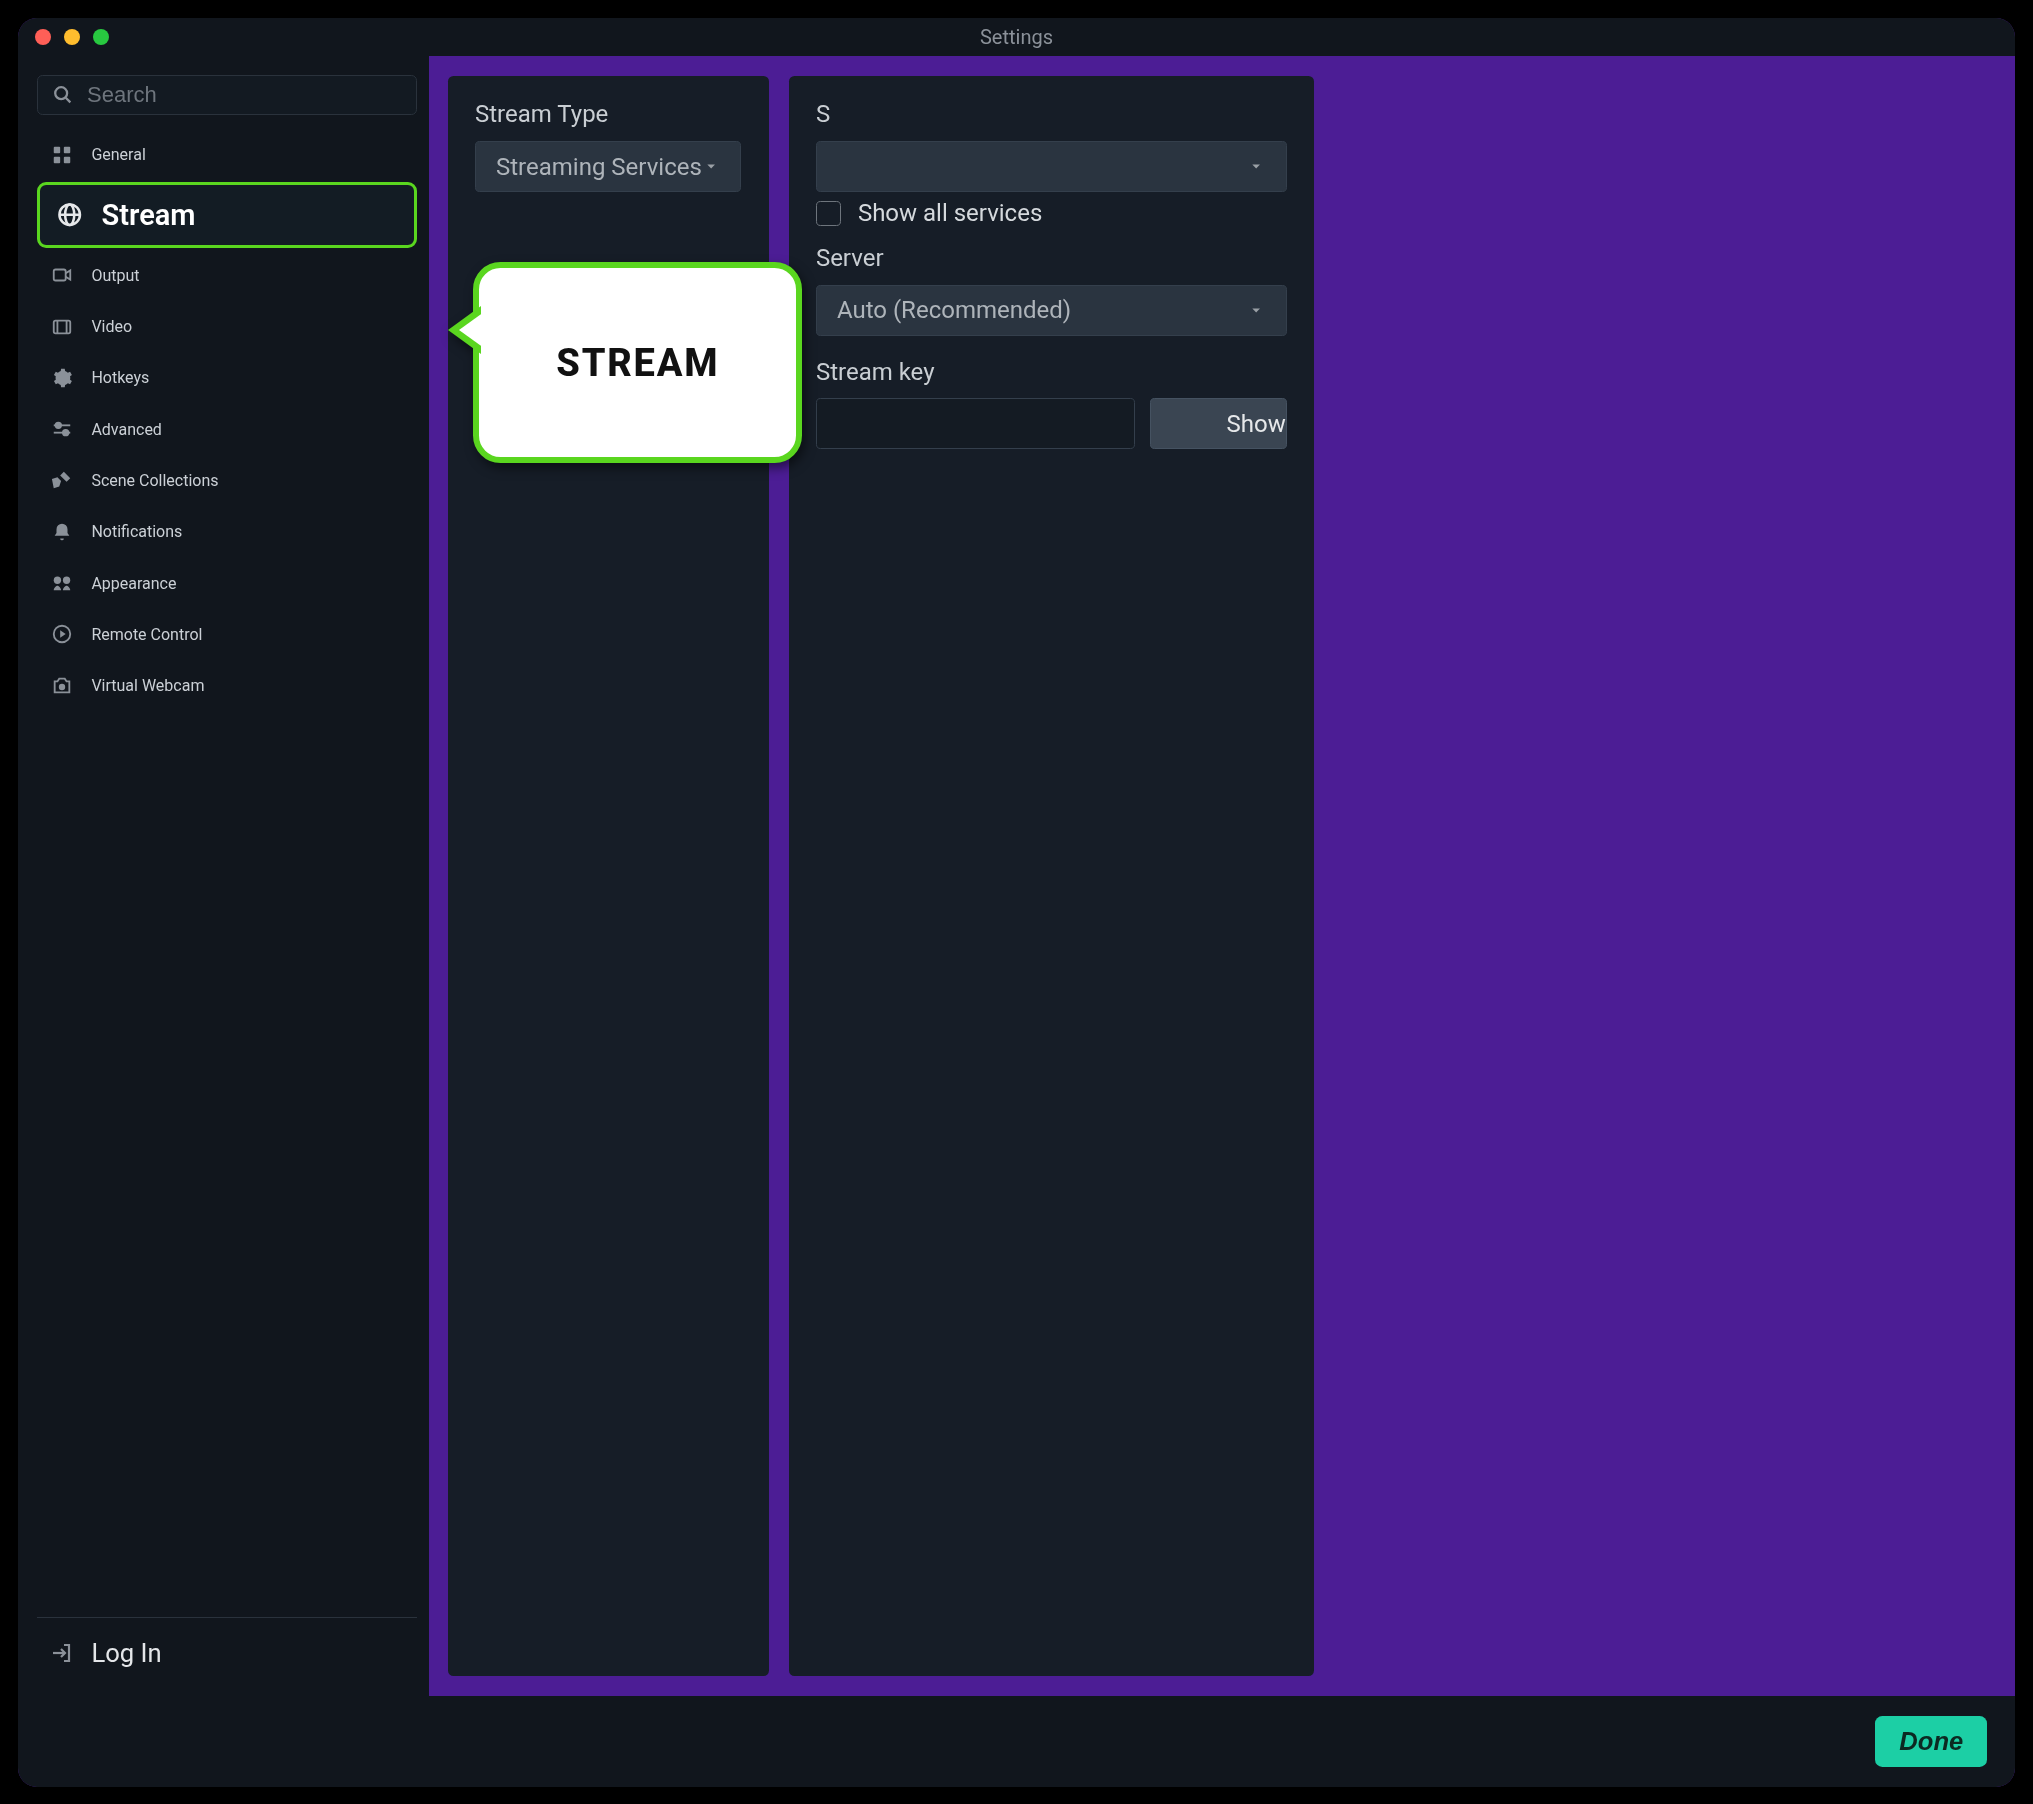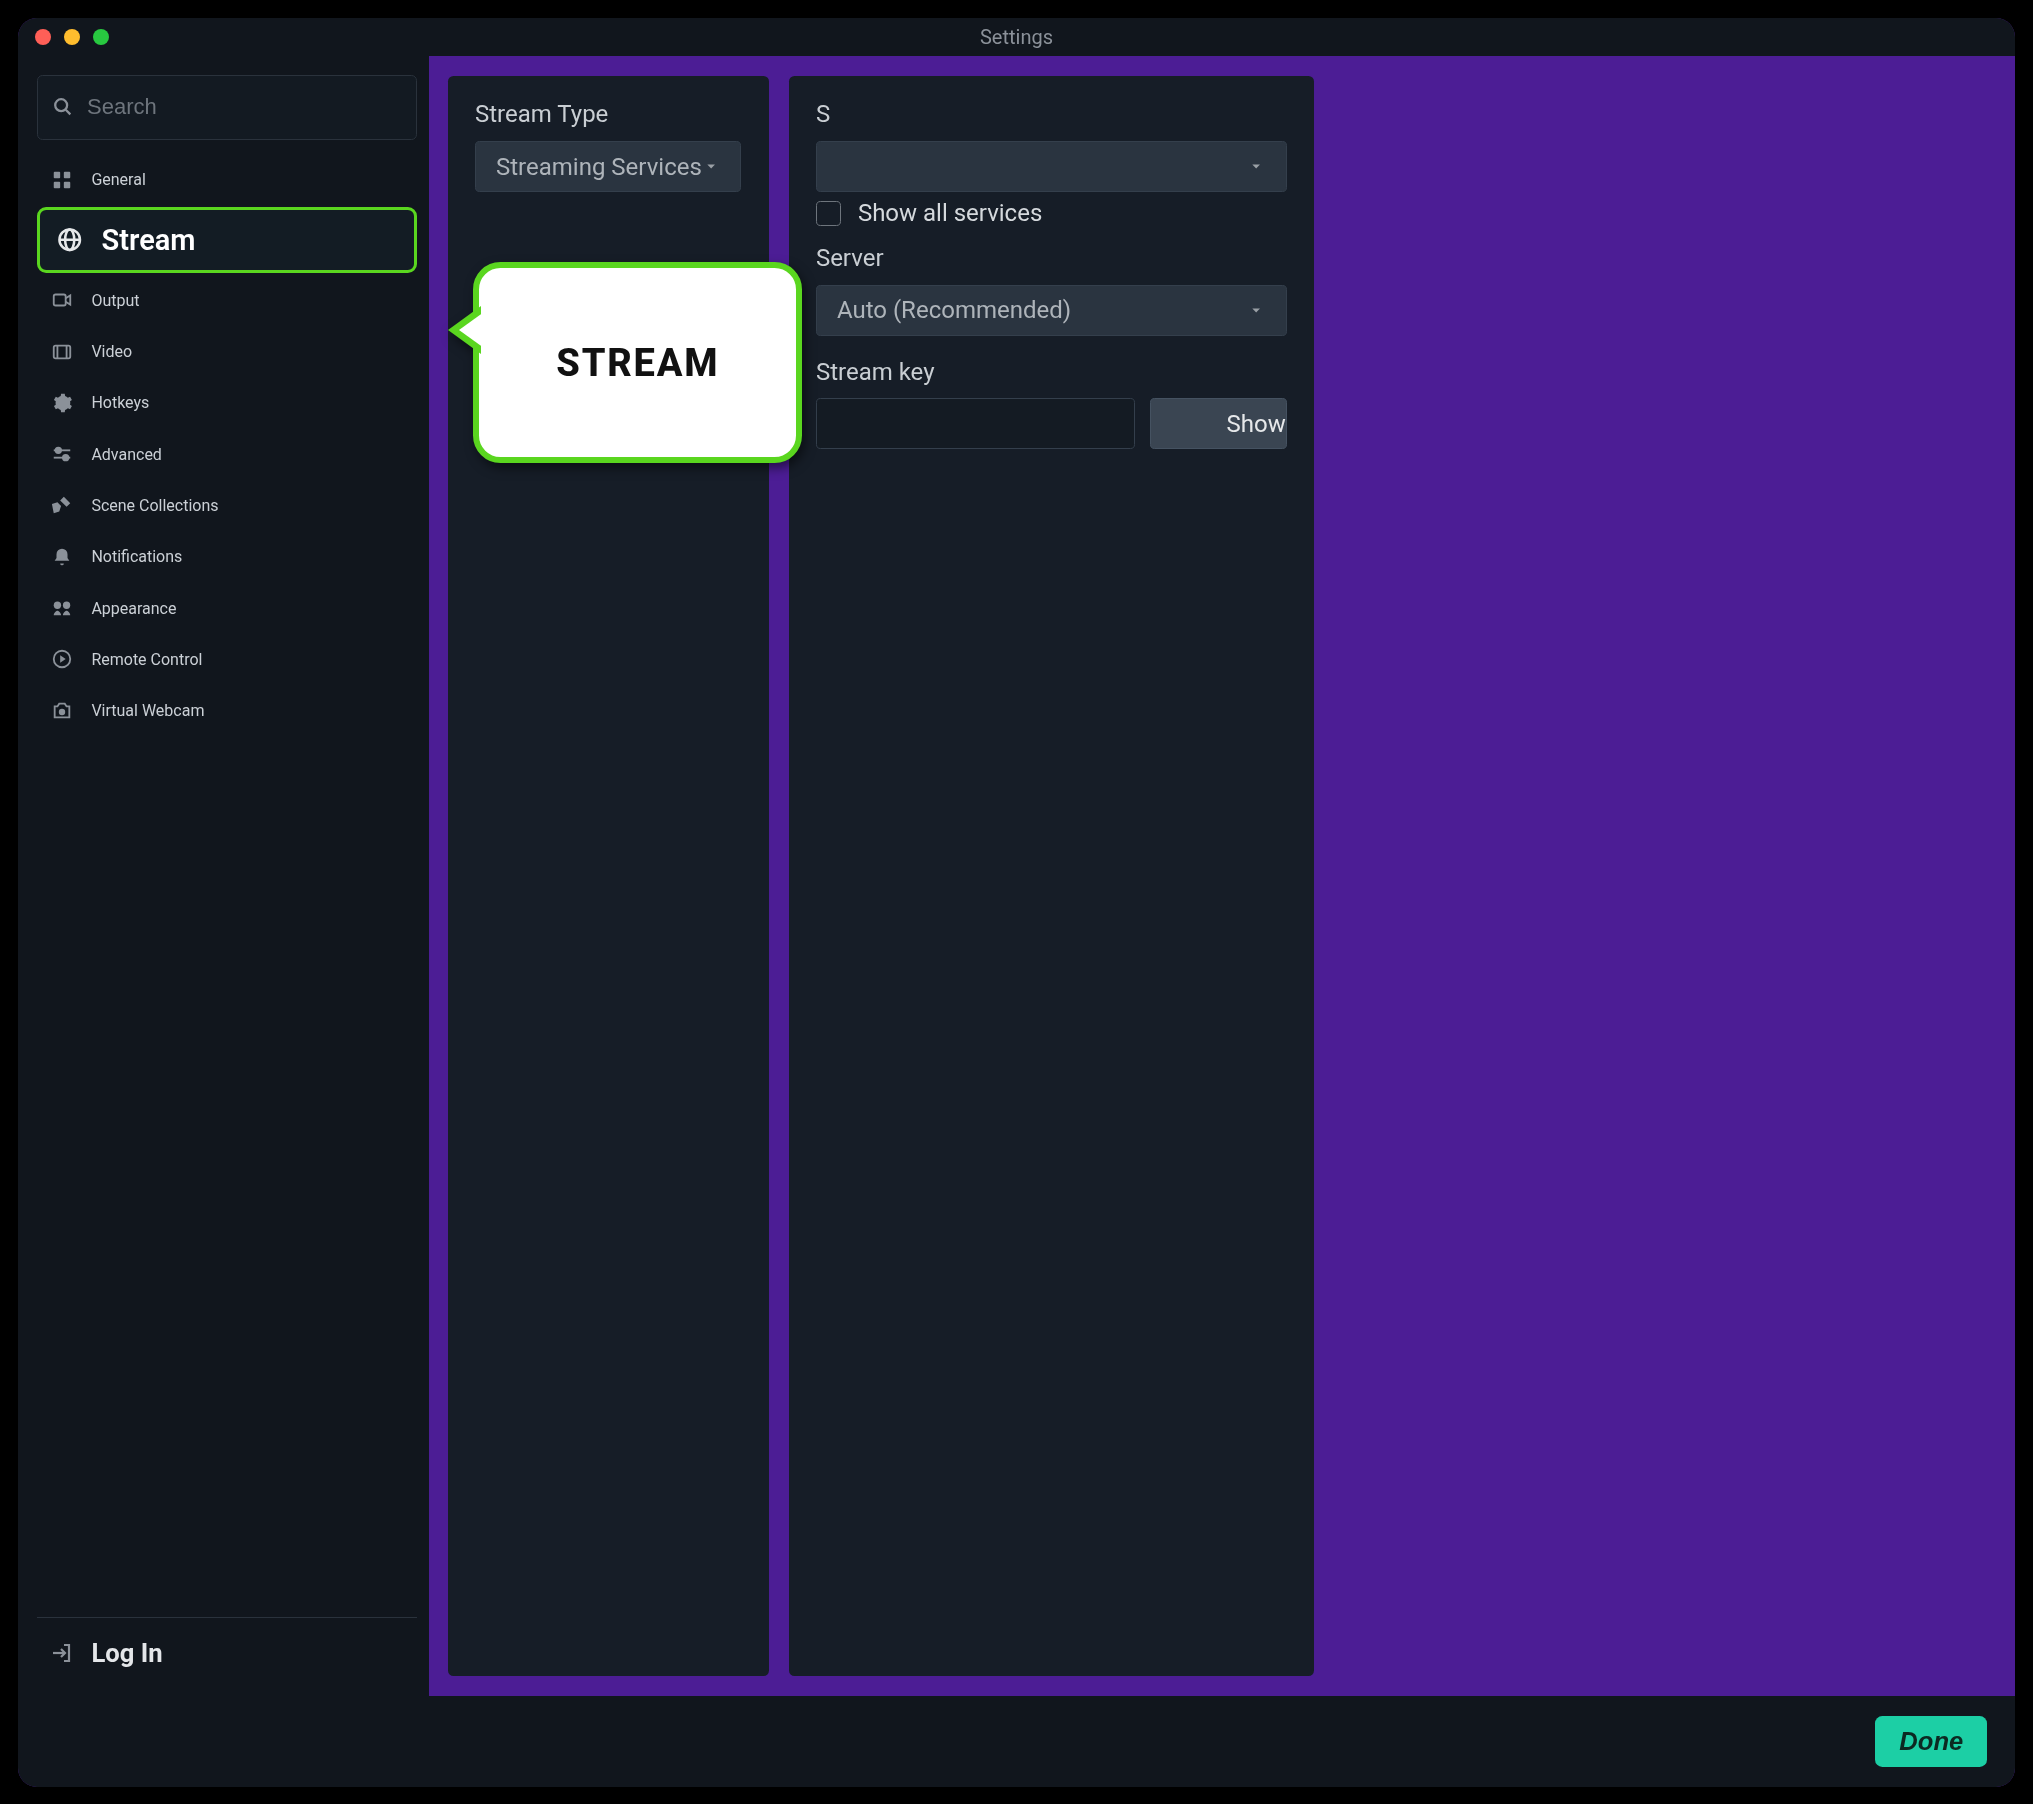--- a/index.html
+++ b/index.html
@@ -64,21 +64,21 @@
     background: #11161d;
   }
   .search-wrap {
     background: #131a22;
     border: 0.9px solid #2a323c;
     border-radius: 5.5px;
     display: flex;
     align-items: center;
     padding: 9.1px 12.8px;
     gap: 11px;
-    height: 65px;
+    height: 40px;
   }
   .search-wrap input {
     background: transparent;
     border: none;
     outline: none;
     color: #cfd3d7;
     font-size: 22px;
     width: 100%;
   }
   .search-wrap input::placeholder { color: #6e757d; }
@@ -102,21 +102,21 @@
     font-weight: 600;
     font-size: 29px;
     padding: 12.8px 14.6px;
   }
   .icon { width: 25.6px; height: 25.6px; display: inline-flex; align-items: center; justify-content: center; color: #8b9199; flex:none; }
   .nav-item.active .icon { color: #e6e8ea; width: 31px; height: 31px; }
   .sidebar-bottom { margin-top: auto; }
   .divider { height: 0.9px; background: #2a323c; margin: 9.1px 0 11px 0; }
   .login-row {
     display: flex; align-items: center; gap: 16.4px;
-    padding: 9.1px 12.8px; color: #e4e6e9; font-size: 25.6px; font-weight: 700; cursor: pointer;
+    padding: 9.1px 12.8px; color: #e4e6e9; font-size: 25.6px; font-weight: 400; cursor: pointer;
   }
   .main {
     flex: 1;
     padding: 20px 27.4px 20px 18.3px;
     display: flex;
     flex-direction: row;
     gap: 20px;
     position: relative;
     overflow: auto;
   }

